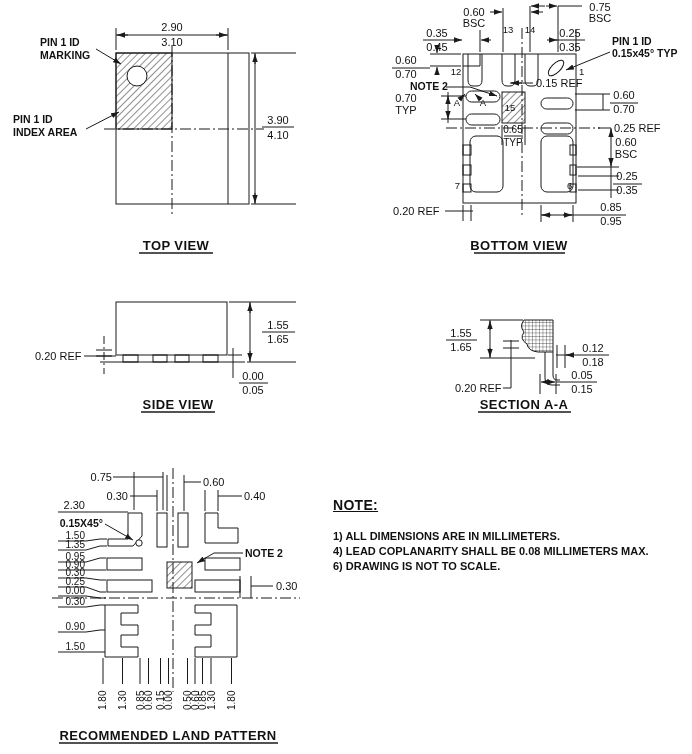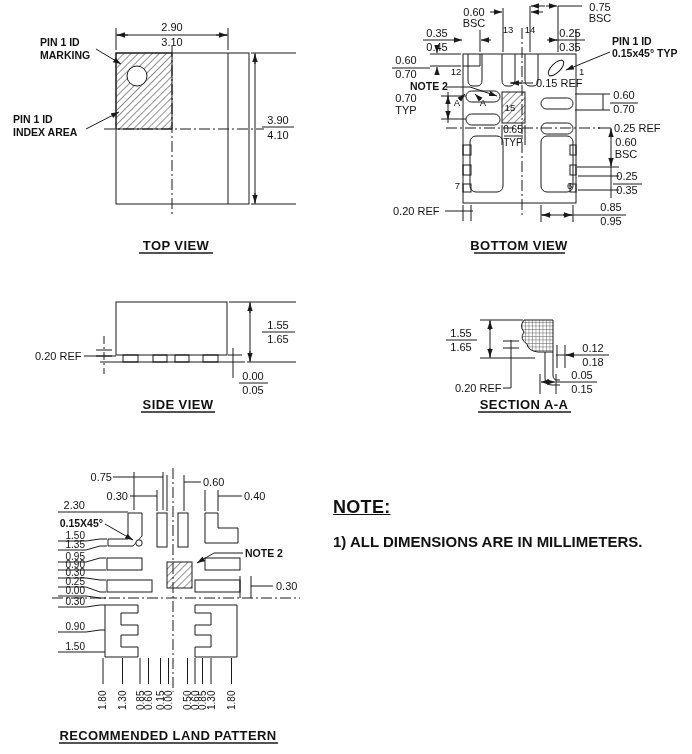--- a/index.html
+++ b/index.html
@@ -7,22 +7,22 @@
           font-family:"Liberation Sans",sans-serif;overflow:hidden}
   #draw{position:absolute;left:0;top:0}
   svg text{fill:#111;stroke:none}
   .dim{font-size:11px}
   .dims{font-size:10px}
   .dimr{font-size:10px}
   .pin{font-size:9.5px}
   .lbl{font-size:10.5px;font-weight:bold}
   .ttl{font-size:13px;font-weight:bold;letter-spacing:.4px}
   .notes{position:absolute;left:333px;top:497px;width:322px;color:#111}
-  .notes h3{font-size:18px;font-weight:bold;margin:0 0 16px 0;text-decoration:underline;letter-spacing:.3px}
-  .notes p{font-size:15px;font-weight:bold;line-height:15px;margin:0}
+  .notes h3{font-size:14px;font-weight:bold;margin:0 0 16px 0;text-decoration:underline;letter-spacing:.3px}
+  .notes p{font-size:11px;font-weight:bold;line-height:15px;margin:0}
 </style>
 </head>
 <body>
 
 <div id="canvas">
 
 <svg id="draw" width="692" height="754" viewBox="0 0 692 754">
   <defs>
     <marker id="ar" markerWidth="9" markerHeight="7" refX="8" refY="3" orient="auto" markerUnits="userSpaceOnUse">
       <path d="M0,0.3 L8,3 L0,5.7 Z" fill="#1a1a1a"></path>
@@ -391,15 +391,17 @@
     <text class="dimr" transform="translate(206,710) rotate(-90)">0.85</text>
     <text class="dimr" transform="translate(214.5,710) rotate(-90)">1.30</text>
     <text class="dimr" transform="translate(235,710) rotate(-90)">1.80</text>
     <text class="ttl" x="168" y="740" text-anchor="middle">RECOMMENDED LAND PATTERN</text>
   </g>
 </svg>
 
   <div class="notes">
     <h3>NOTE:</h3>
     <p>1) ALL DIMENSIONS ARE IN MILLIMETERS.</p>
+    <p>4) LEAD COPLANARITY SHALL BE 0.08 MILLIMETERS MAX.</p>
+    <p>6) DRAWING IS NOT TO SCALE.</p>
   </div>
 
 </div>
 
 </body></html>

